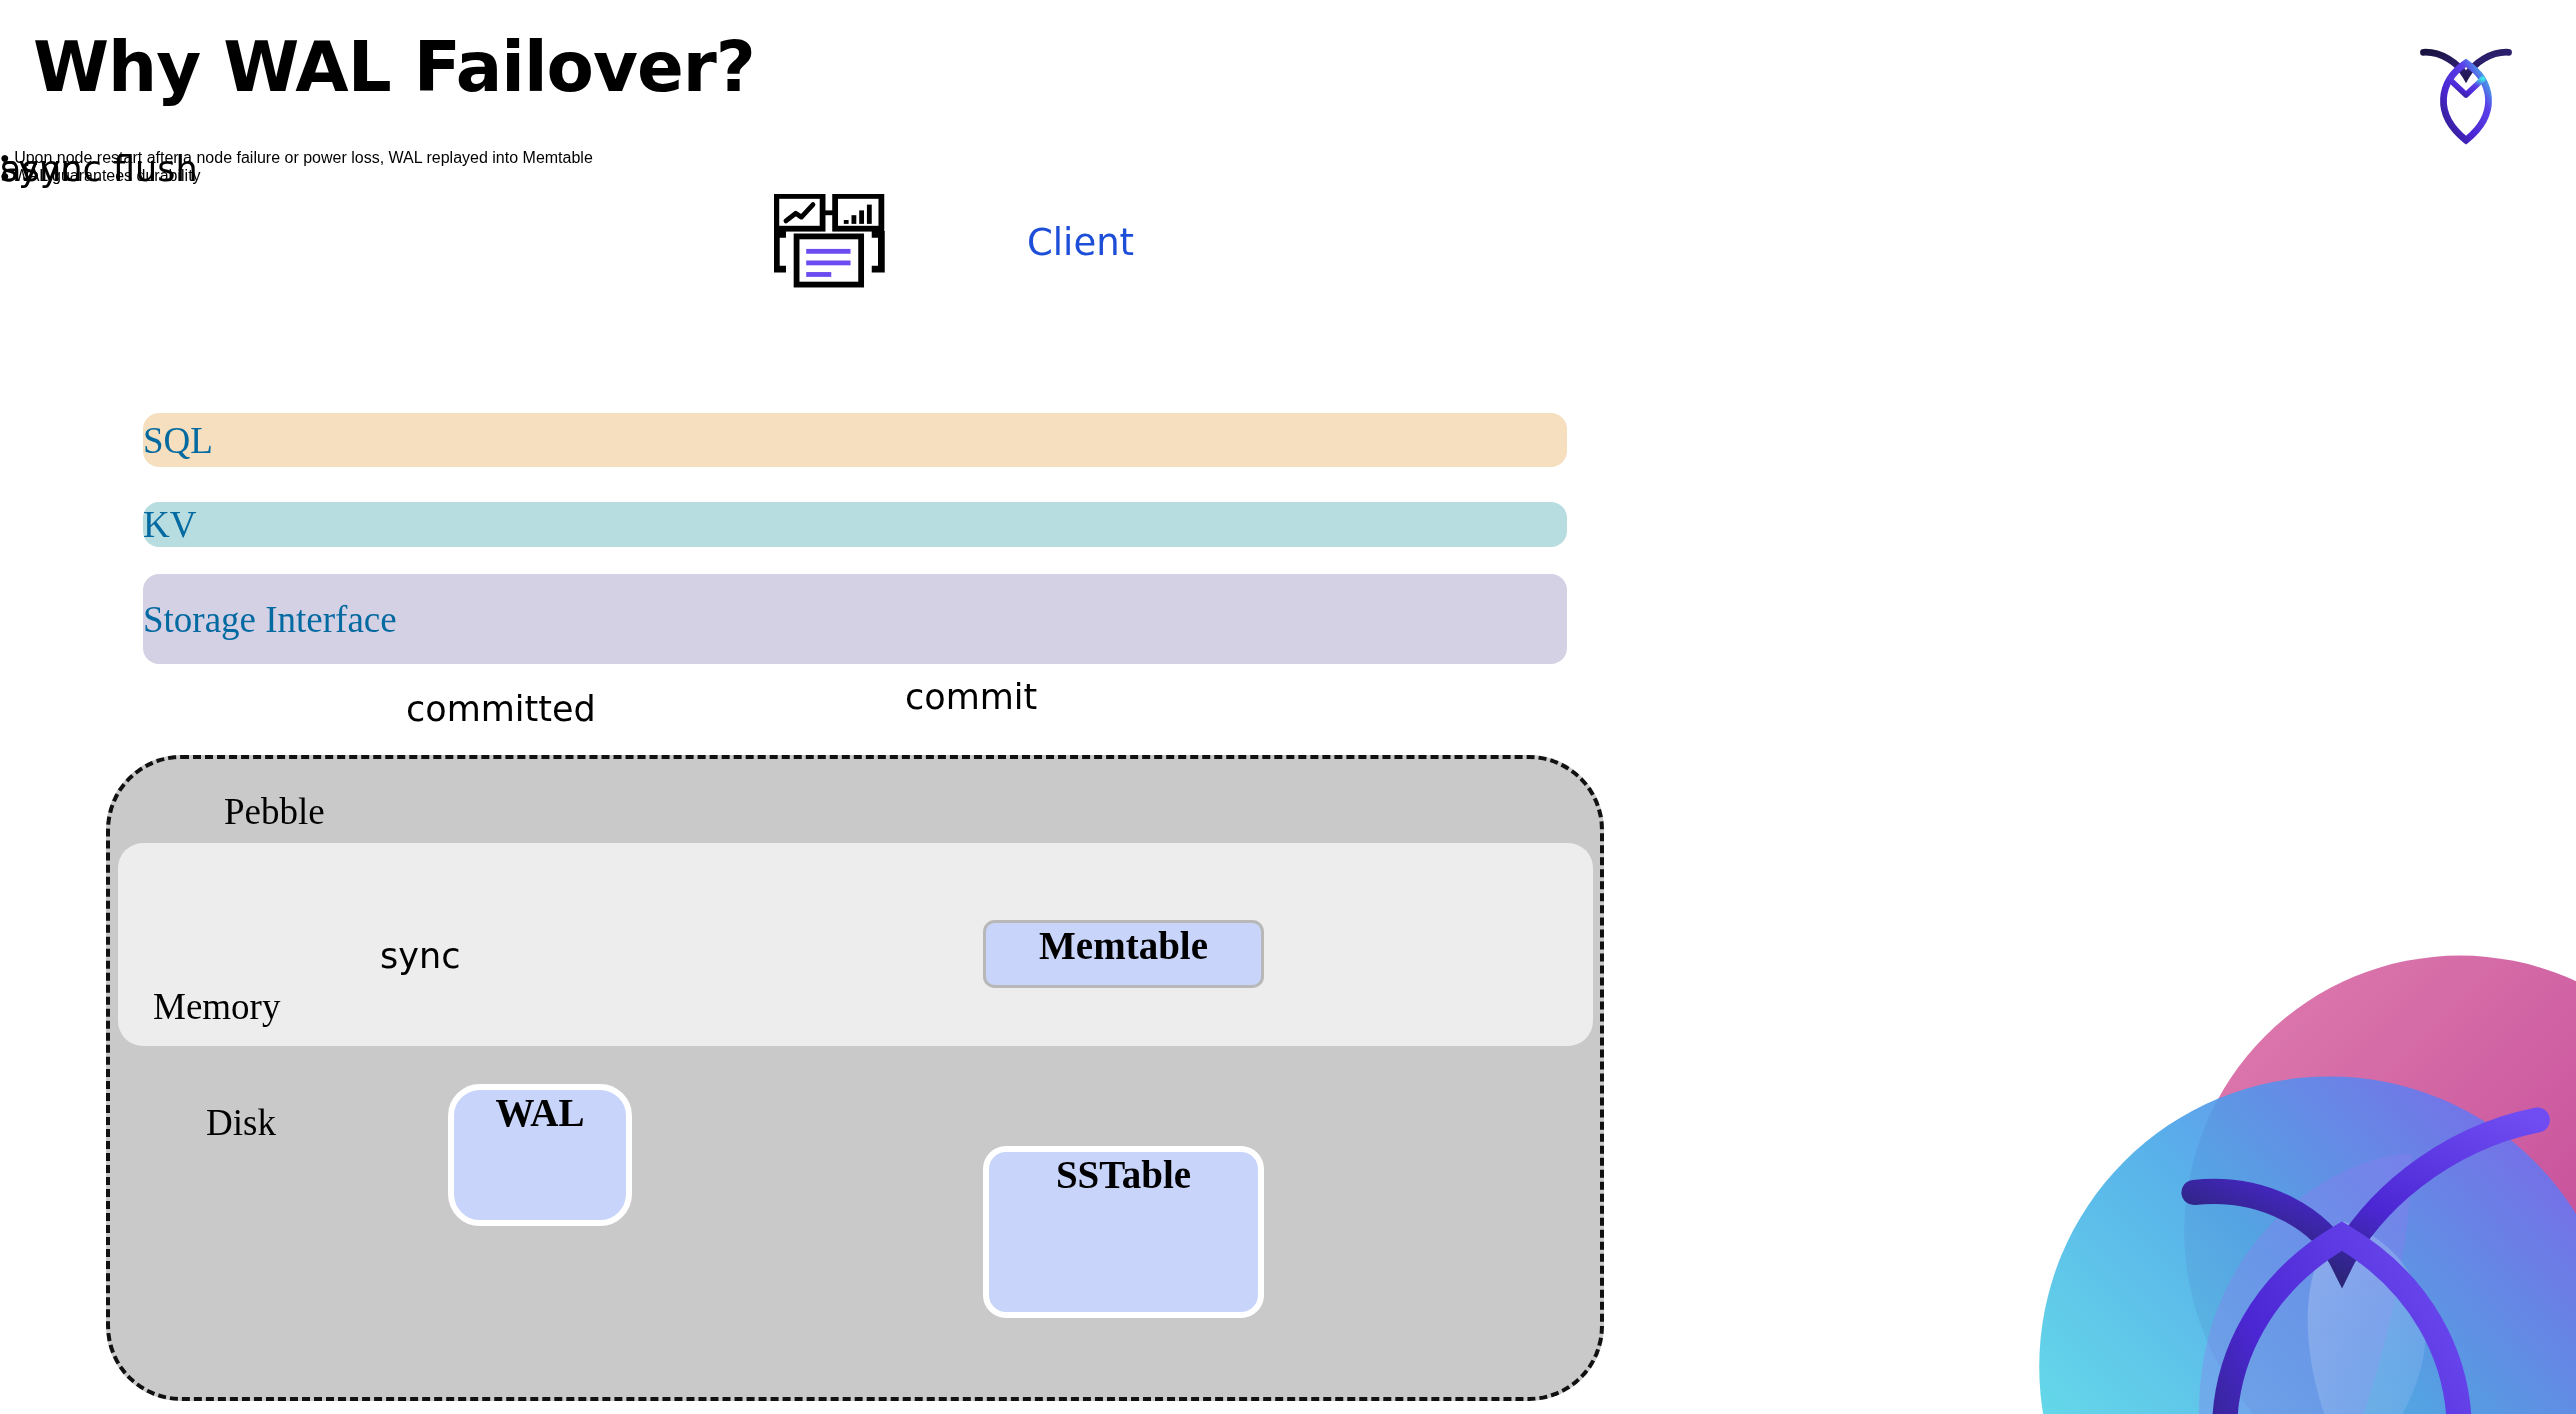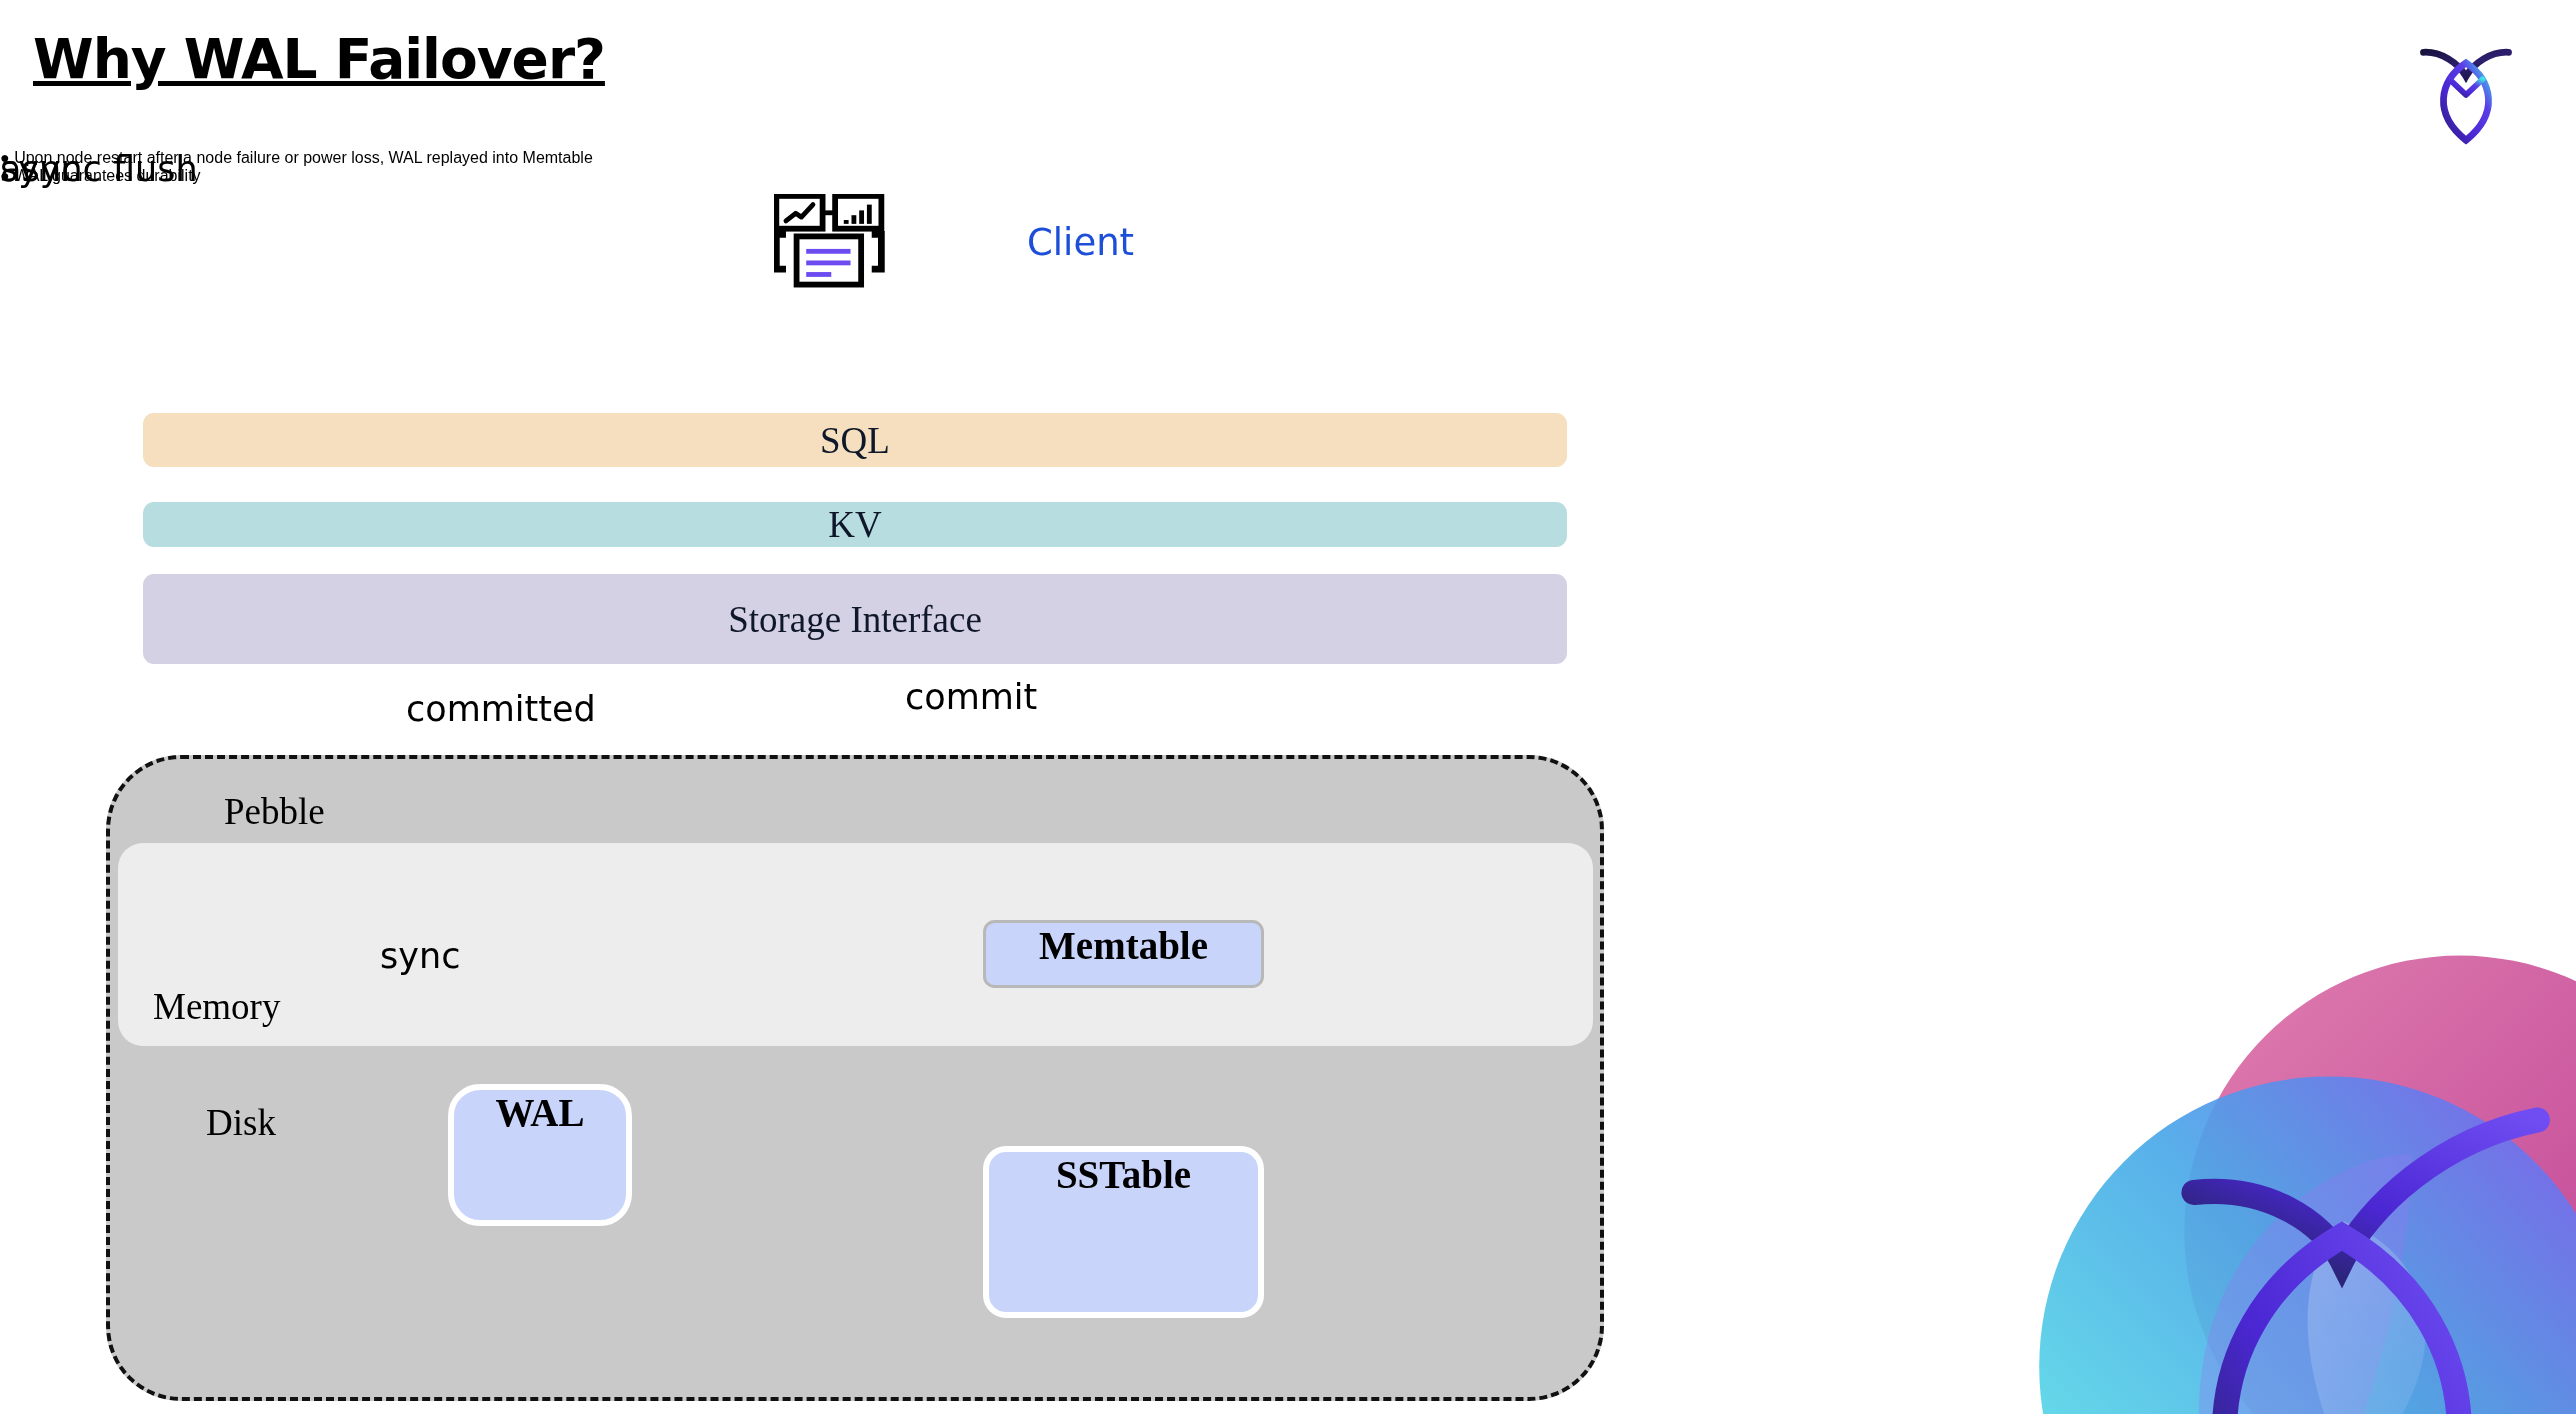--- a/index.html
+++ b/index.html
@@ -15,25 +15,24 @@
     font-family: "Liberation Sans", sans-serif;
   }
 
   
   #slide-title {
     position: absolute;
     left: 33px;
     top: 27px;
     font-family: "DejaVu Sans", sans-serif;
     font-weight: 700;
-    font-size: 55px;
+    font-size: 69px;
     letter-spacing: -1px;
     color: #000000;
     white-space: nowrap;
-    text-decoration: underline;
   }
 
   
   #brand-logo {
     position: absolute;
     left: 2408px;
     top: 31px;
     width: 116px;
     height: 116px;
   }
@@ -65,27 +64,27 @@
     color: #1d4ed8;
     font-family: "DejaVu Sans", sans-serif;
     margin-left: 16px;
   }
 
   
   .layer-bar {
     position: absolute;
     left: 143px;
     width: 1424px;
-    border-radius: 11px;
+    border-radius: 16px;
     display: flex;
     align-items: center;
-    justify-content: center;
+    justify-content: flex-start;
     font-family: "Liberation Serif", serif;
     font-size: 37px;
-    color: #0f172a;
+    color: #0369a1;
   }
   #bar-sql { top: 413px; height: 54px; }
   #bar-kv  { top: 502px; height: 45px; }
   #bar-storage { top: 574px; height: 90px; }
 
   
   #pebble-container {
     position: absolute;
     left: 106px;
     top: 755px;

